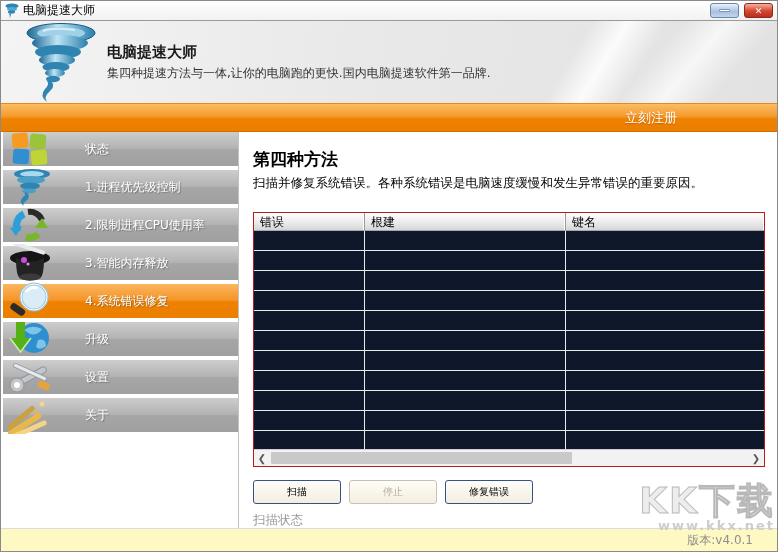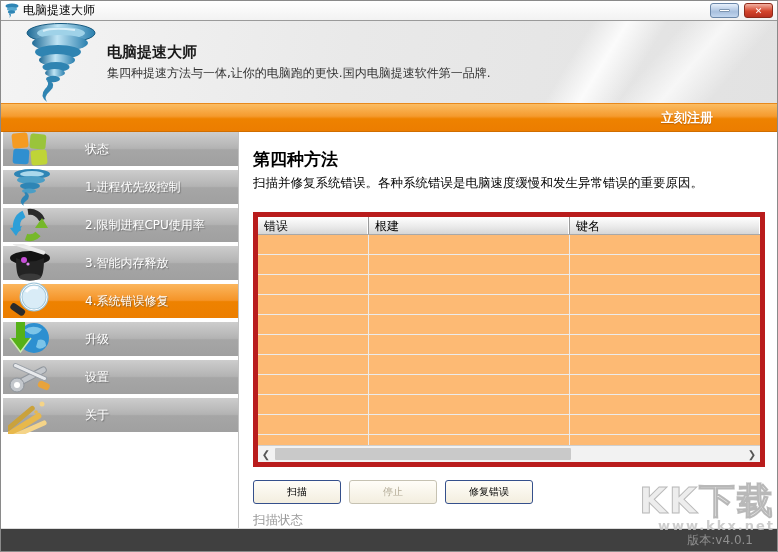--- a/index.html
+++ b/index.html
@@ -42,23 +42,22 @@
   .banner .text{ position:absolute; left:106px; top:22px; }
   .banner .text .big{ font-size:15px; font-weight:bold; color:#1a1a1a; }
   .banner .text .sub{ font-size:12px; color:#333; margin-top:3px; }
   
   .register-bar{
     height:29px; background:linear-gradient(#fbbc62,#f59b2e 45%,#ee8200 55%,#ec7d00);
     border-top:1px solid #e8891c; border-bottom:1px solid #d06e00;
     display:flex; align-items:center; justify-content:flex-end;
   }
   .register-bar .reg-label{
-    color:#fff; font-size:13px; padding-right:64px; cursor:pointer;
+    color:#fff; font-size:13px; padding-right:100px; cursor:pointer;
     text-shadow:0 1px 1px rgba(150,70,0,.5);
-    font-weight:bold;
   }
   
   .bodyrow{ display:flex; height:396px; background:#fff; }
   .sidebar{
     width:237px; padding:0 0 0 2px; background:#fff;
     display:flex; flex-direction:column;
   }
   .side-item{
     position:relative; height:34px; margin-bottom:4px; cursor:pointer;
     background:linear-gradient(#cdcdcd,#b3b3b3 48%,#a6a6a6 52%,#a0a0a0);
@@ -72,21 +71,21 @@
     margin-left:82px; color:#fff; font-size:12px;
     text-shadow:1px 1px 1px rgba(80,80,80,.6);
   }
   .main{
     flex:1; border-left:1px solid #c2c2c2; padding:16px 12px 0 14px;
     position:relative; background:#fff;
   }
   .method-title{ color:#000000; font-weight:bold; font-size:17px; }
   .desc{ font-size:12.5px; color:#000; margin-top:4px; margin-bottom:20px; }
   
-  .grid{ border:5px solid #b91c1c; height:255px; display:flex; flex-direction:column; background:#fdba74; }
+  .grid{ border:1px solid #b91c1c; height:255px; display:flex; flex-direction:column; background:#0f172a; }
   .grid-head{ display:flex; height:18px; background:linear-gradient(#ffffff,#e9e9e9 60%,#d6d6d6); border-bottom:1px solid #a8a8a8; }
   .grid-head .hcell{
     font-size:12px; color:#000; padding:1px 0 0 6px; cursor:pointer;
     border-right:1px solid #9a9a9a; box-shadow:inset -1px 0 0 #ffffff;
   }
   .c1{ width:111px; } .c2{ width:201px; } .c3{ flex:1; border-right:none !important; }
   .grid-body{ flex:1; overflow:hidden; }
   .grow{ display:flex; height:20px; }
   .grow .cell{ border-right:1px solid #ebebeb; border-bottom:1px solid #ebebeb; }
   
@@ -107,21 +106,21 @@
     background:linear-gradient(#fffdf8,#f3eedf); border:1px solid #35508c; border-radius:3px;
     font-size:10px; color:#000; font-family:"DejaVu Sans", sans-serif;
   }
   .btn.disabled{ border-color:#c6c2b2; color:#b4ac98; cursor:default; }
   .counters{ margin-left:auto; margin-right:50px; font-size:13px; font-weight:bold; }
   .counters .crow{ margin-bottom:6px; }
   .counters .cval{ font-size:15px; margin-left:6px; }
   .scan-status{ color:#9a9a9a; font-size:12.5px; margin-top:8px; }
   
   .statusbar{
-    height:24px; background:#404040; border-top:1px solid #dcdcdc;
+    height:24px; background:#fef9c3; border-top:1px solid #dcdcdc;
     display:flex; align-items:center; justify-content:flex-end;
     font-size:12px; color:#8f8f8f; padding-right:24px;
   }
   
   .watermark{
     position:absolute; right:2px; bottom:18px; pointer-events:none; text-align:right;
   }
   .watermark .wm-big{
     font-size:36px; font-weight:bold; color:rgba(235,235,235,.9);
     -webkit-text-stroke:1px rgba(170,170,170,.8); letter-spacing:2px; line-height:34px;

